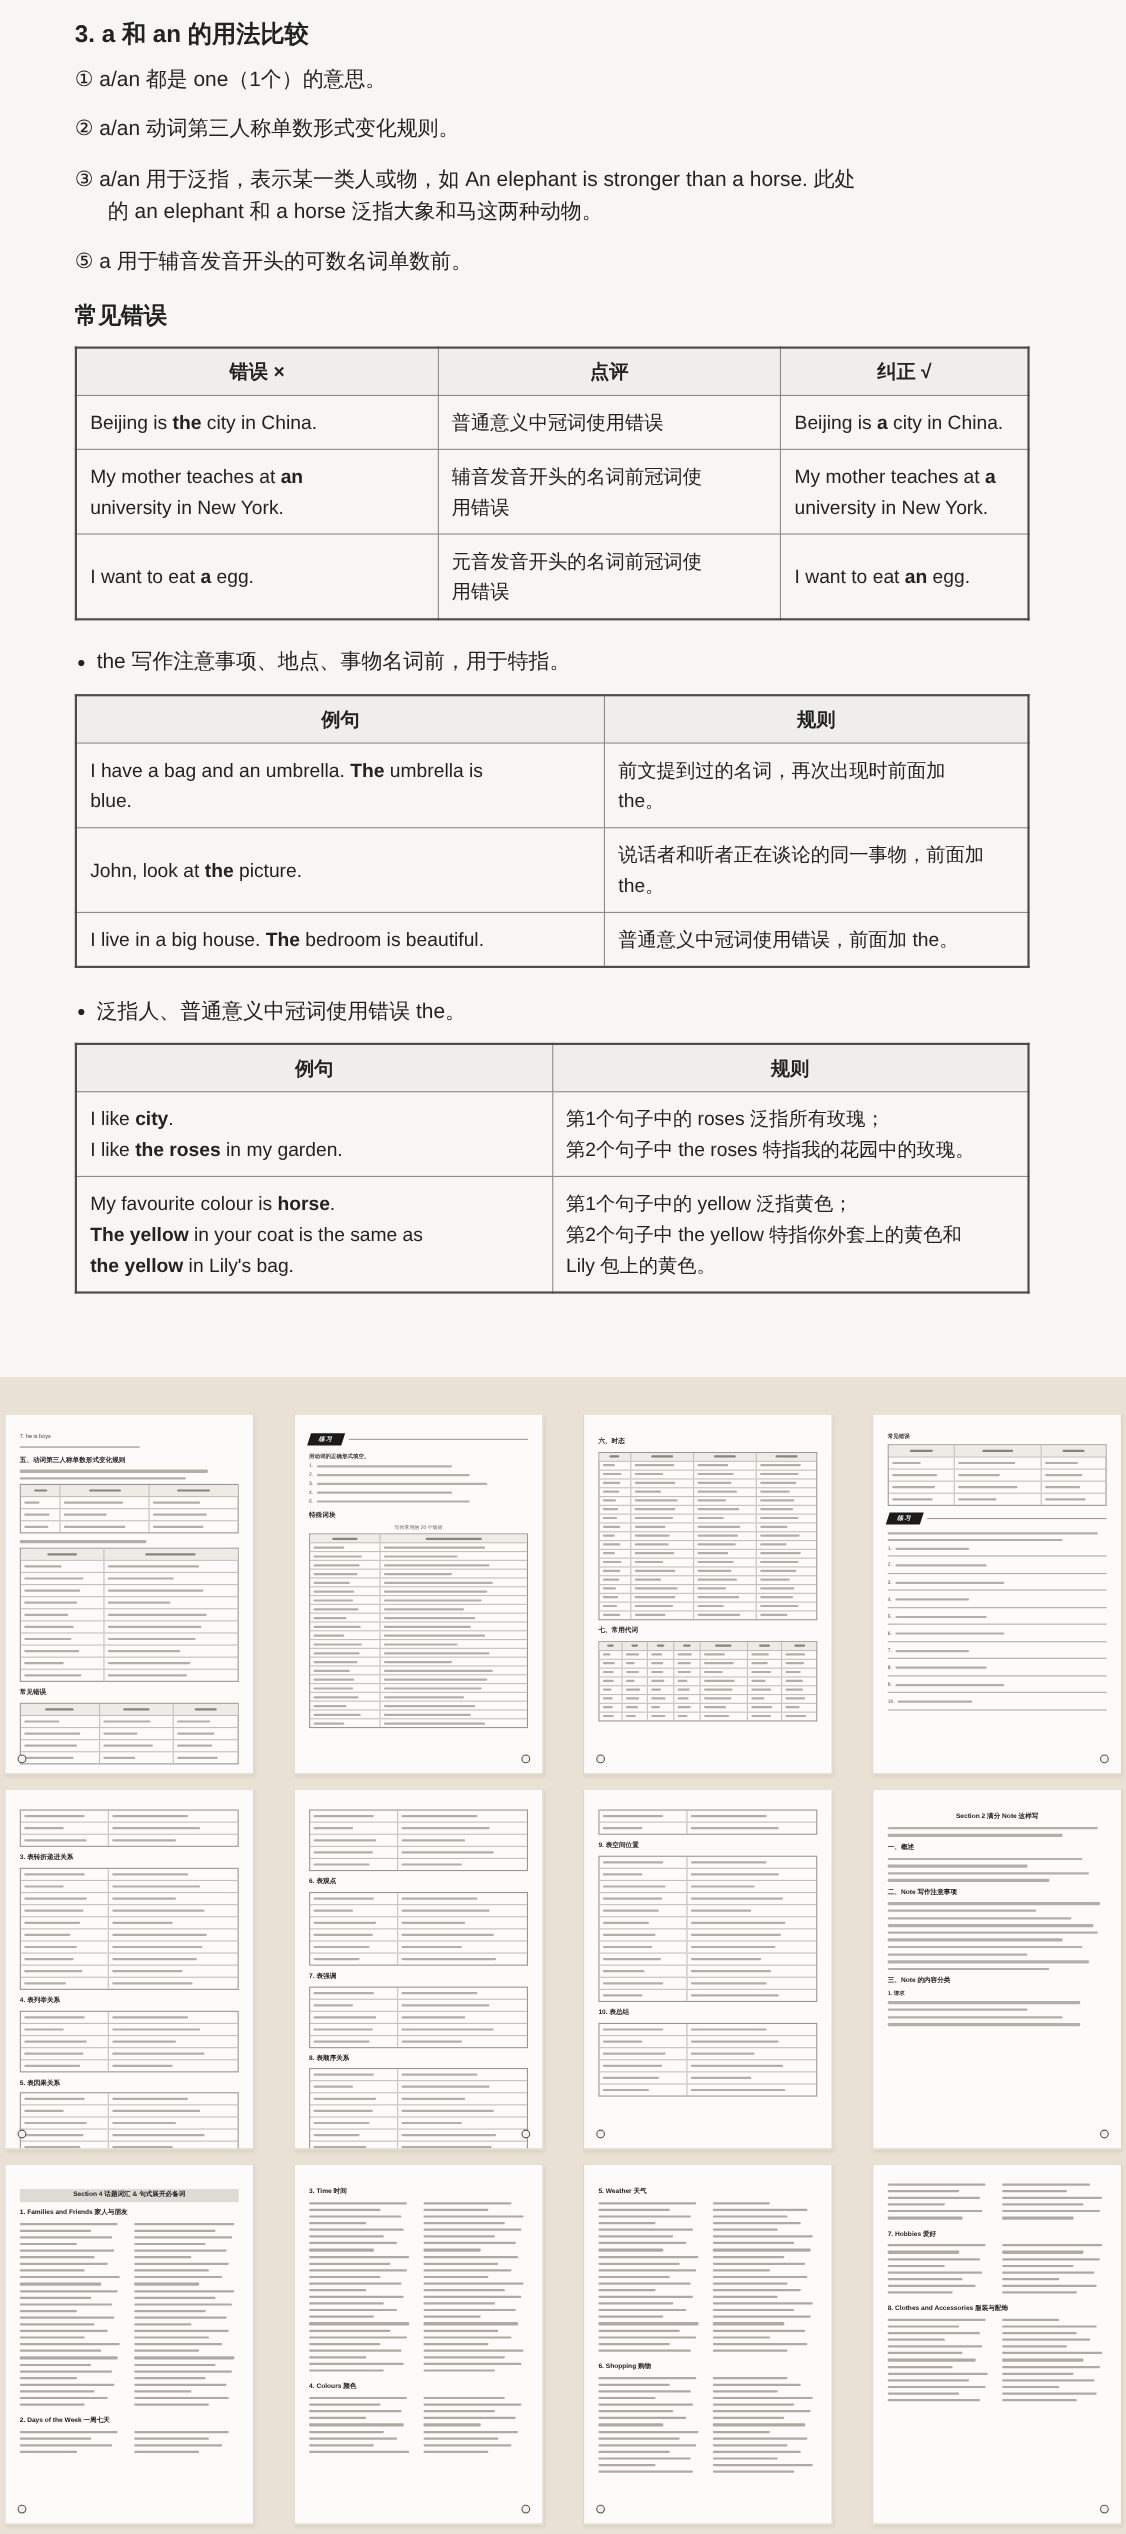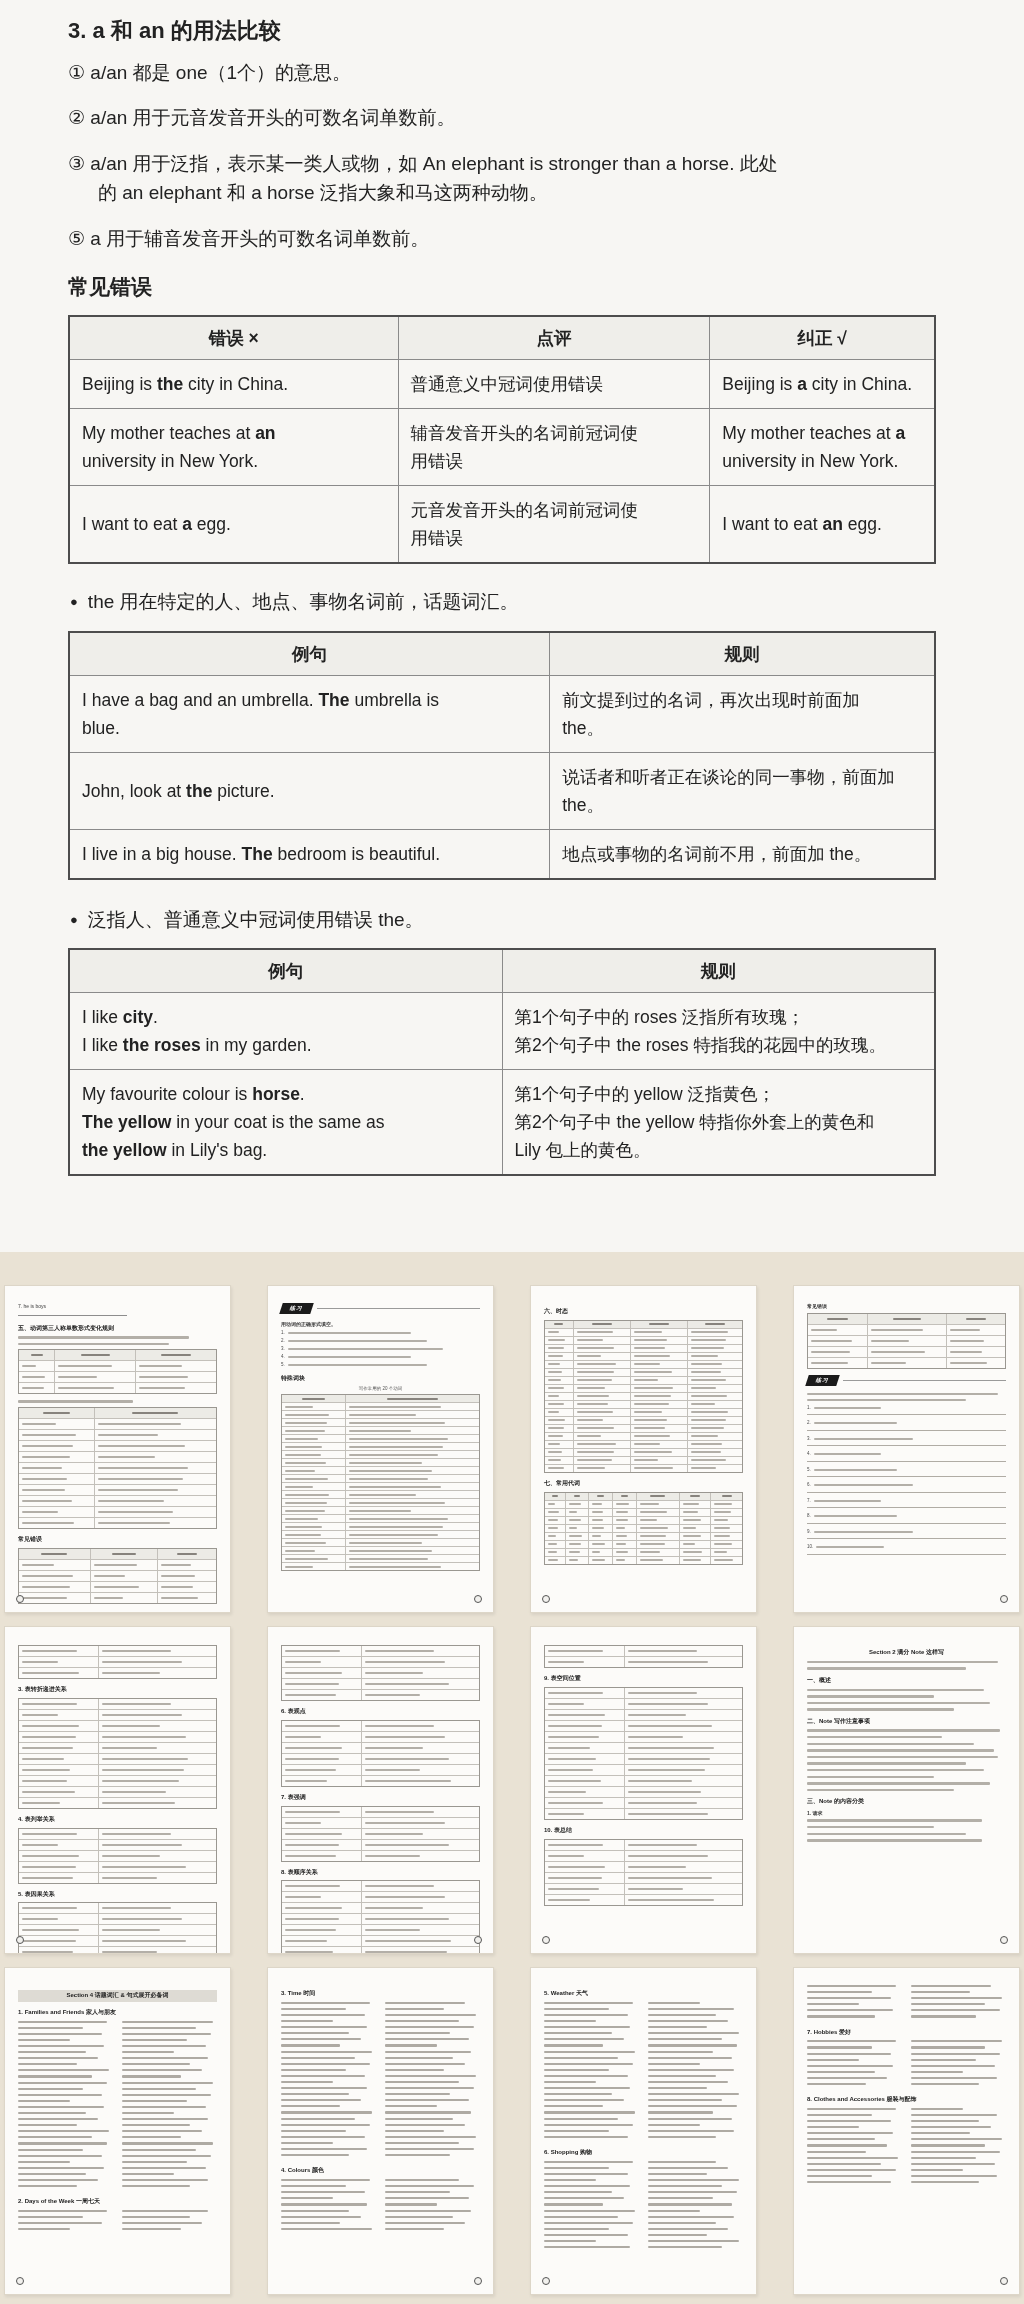--- a/index.html
+++ b/index.html
@@ -109,21 +109,21 @@
 </style>
 </head>
 <body>
 
 <section class="doc">
 
   <h1>3. a 和 an 的用法比较</h1>
 
   <div class="points">
       <div class="point">① a/an 都是 one（1个）的意思。</div>
-      <div class="point">② a/an 用于元音发音开头的可数名词单数前。</div>
+      <div class="point">② a/an 动词第三人称单数形式变化规则。</div>
       <div class="point">③ a/an 用于泛指，表示某一类人或物，如 An elephant is stronger than a horse. 此处<br>的 an elephant 和 a horse 泛指大象和马这两种动物。</div>
       <div class="point">⑤ a 用于辅音发音开头的可数名词单数前。</div>
     </div>
 
   <h2>常见错误</h2>
   <table class="doc-table mb-lg">
       <colgroup>
         <col style="width: 38%;">
         <col style="width: 36%;">
         <col style="width: 26%;">
@@ -150,21 +150,21 @@
           <td>I want to eat <b>a</b> egg.</td>
           <td>元音发音开头的名词前冠词使<br>用错误</td>
           <td>I want to eat <b>an</b> egg.</td>
         </tr>
       </tbody>
     </table>
 
 
   <div class="bullet-row">
     <span class="bullet">●</span>
-    <span>the 用在特定的人、地点、事物名词前，话题词汇。</span>
+    <span>the 写作注意事项、地点、事物名词前，用于特指。</span>
   </div>
   <table class="doc-table">
       <colgroup>
         <col style="width: 55.5%;">
         <col style="width: 44.5%;">
       </colgroup>
       <thead>
         <tr>
           <th>例句</th>
           <th>规则</th>
@@ -174,21 +174,21 @@
         <tr>
           <td>I have a bag and an umbrella. <b>The</b> umbrella is<br>blue.</td>
           <td>前文提到过的名词，再次出现时前面加<br>the。</td>
         </tr>
         <tr>
           <td>John, look at <b>the</b> picture.</td>
           <td>说话者和听者正在谈论的同一事物，前面加<br>the。</td>
         </tr>
         <tr>
           <td>I live in a big house. <b>The</b> bedroom is beautiful.</td>
-          <td>地点或事物的名词前不用，前面加 the。</td>
+          <td>普通意义中冠词使用错误，前面加 the。</td>
         </tr>
       </tbody>
     </table>
 
   <div class="bullet-row" style="margin-top:26px">
     <span class="bullet">●</span>
     <span>泛指人、普通意义中冠词使用错误 the。</span>
   </div>
   <table class="doc-table">
       <colgroup>

